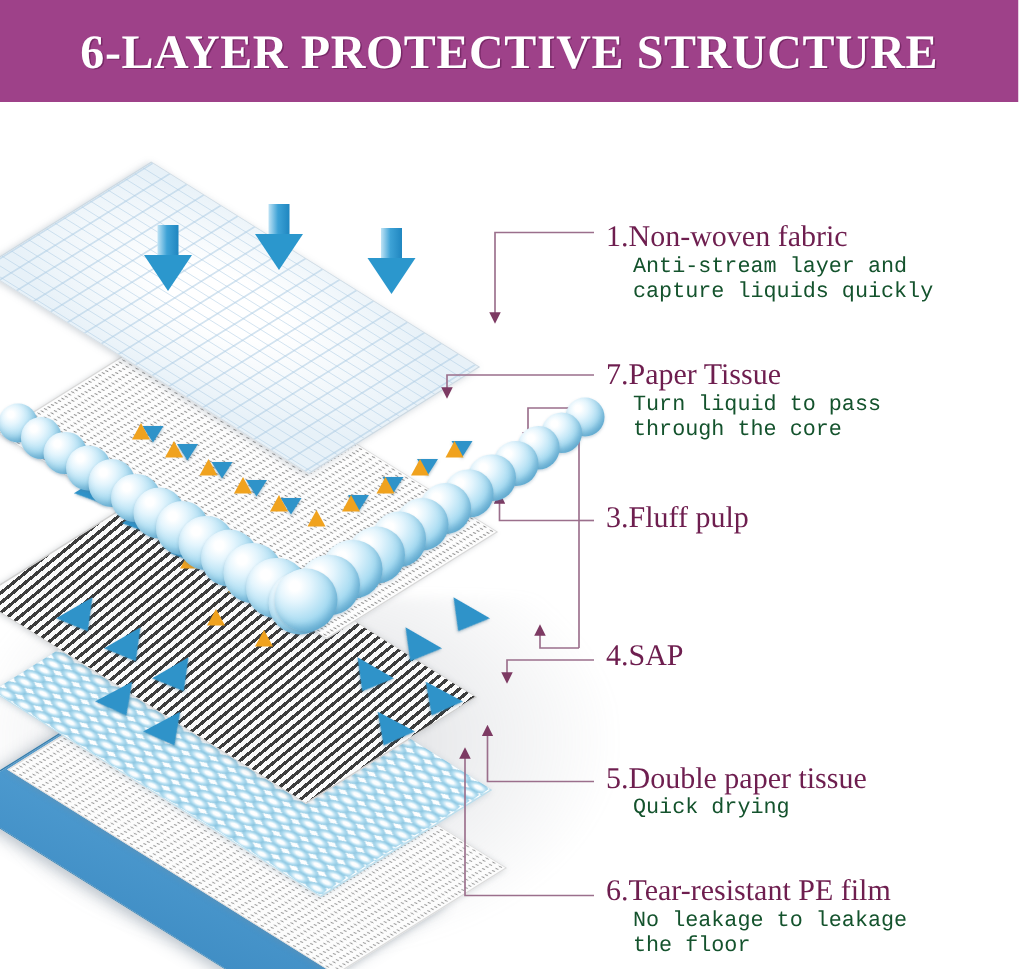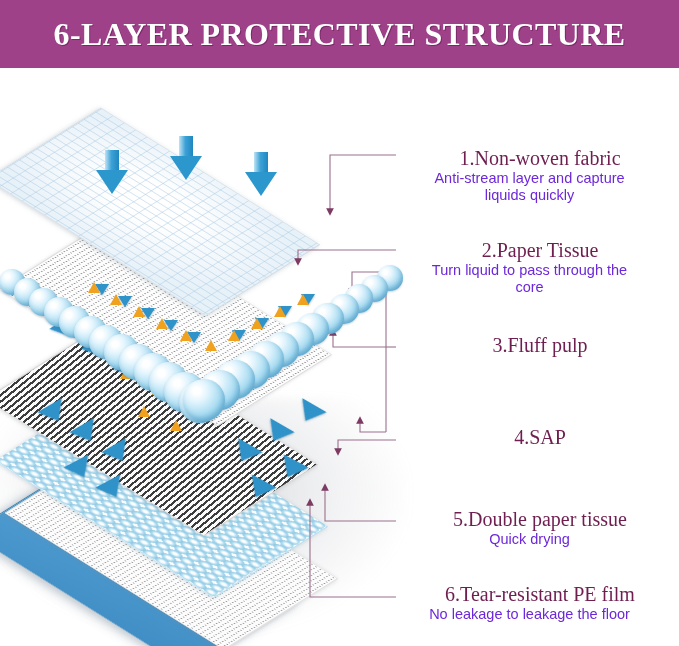--- a/index.html
+++ b/index.html
@@ -197,37 +197,37 @@
     width: 0; height: 0;
     border-left: 6px solid transparent;
     border-right: 6px solid transparent;
     border-bottom: 11px solid #f0a21e;
   }
 
   
   .labels {
     position: absolute;
     left: 404px; top: 68px;
-    width: 275px; height: 578px; text-align: center;
+    width: 275px; height: 578px;
   }
   .label {
     position: absolute;
     left: 0;
     width: 272px;
   }
   .label-title {
     color: #6e1e4f;
     font-family: "Liberation Serif", serif;
     font-size: 20px;
     line-height: 24px;
     white-space: nowrap;
   }
   .label-desc {
-    color: #6d28d9;
-    font-family: Liberation Sans, sans-serif;
+    color: #14532d;
+    font-family: Liberation Mono, monospace;
     font-size: 14.5px;
     line-height: 17px;
     padding-left: 18px;
     max-width: 215px;
   }
   .lb1 { top: 78px; }
   .lb2 { top: 170px; }
   .lb3 { top: 265px; }
   .lb4 { top: 357px; }
   .lb5 { top: 439px; }
@@ -396,21 +396,21 @@
       <path d="M396,597 L310,597 L310,502" marker-end="url(#ah)"></path>
     </g>
   </svg>
 
   <div class="labels">
     <div class="label lb1">
       <div class="label-title">1.Non-woven fabric</div>
       <div class="label-desc">Anti-stream layer and capture liquids quickly</div>
     </div>
     <div class="label lb2">
-      <div class="label-title">2.Paper Tissue</div>
+      <div class="label-title">7.Paper Tissue</div>
       <div class="label-desc">Turn liquid to pass through the core</div>
     </div>
     <div class="label lb3">
       <div class="label-title">3.Fluff pulp</div>
     </div>
     <div class="label lb4">
       <div class="label-title">4.SAP</div>
     </div>
     <div class="label lb5">
       <div class="label-title">5.Double paper tissue</div>

